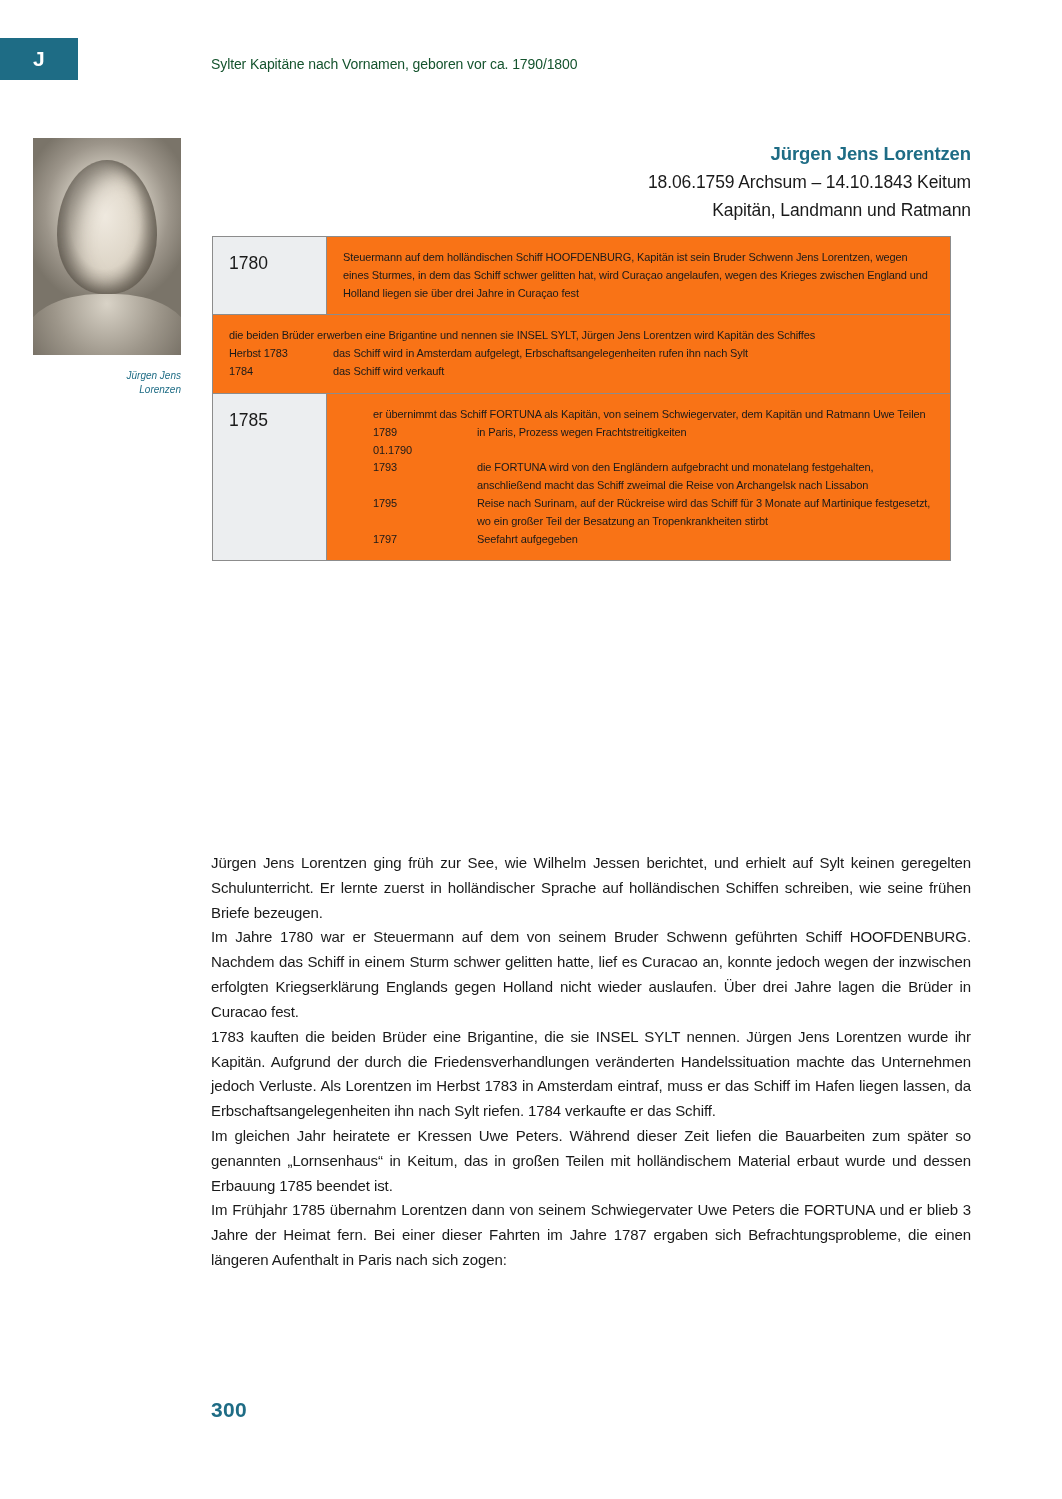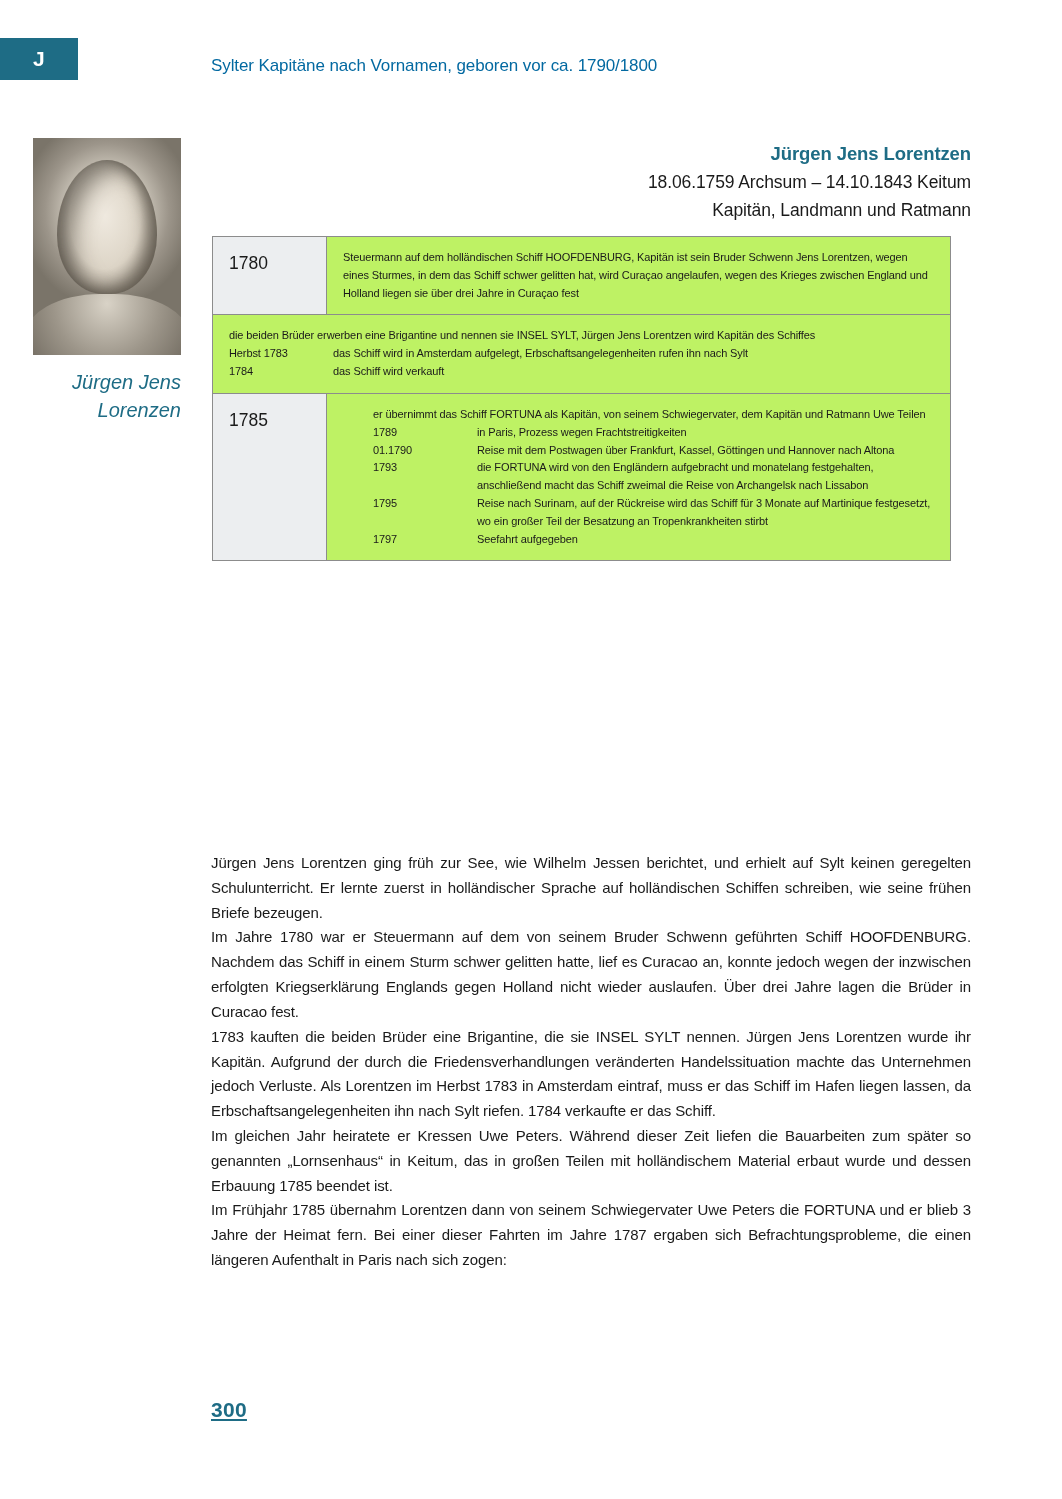--- a/index.html
+++ b/index.html
@@ -30,22 +30,22 @@
     font-weight: bold;
     display: flex;
     align-items: center;
     justify-content: center;
     letter-spacing: 0.5px;
   }
   .running-head {
     position: absolute;
     left: 211px;
     top: 56px;
-    font-size: 17px;
-    color: #0369a1;
+    font-size: 14px;
+    color: #14532d;
     letter-spacing: -0.1px;
     white-space: nowrap;
   }
 
   
   .portrait-wrap {
     position: absolute;
     left: 33px;
     top: 138px;
     width: 148px;
@@ -79,21 +79,21 @@
     left: -6%;
     bottom: -16%;
     width: 112%;
     height: 44%;
     border-radius: 46% 46% 0 0;
     background: radial-gradient(ellipse at 50% 10%, #d9d3c7 0%, #9d968a 45%, #5c564c 100%);
   }
   .portrait-caption {
     margin-top: 14px;
     text-align: right;
-    font-size: 20px;
+    font-size: 10px;
     font-style: italic;
     color: #1e6c85;
     line-height: 1.38;
   }
 
   
   .person-head {
     position: absolute;
     left: 211px;
     top: 140px;
@@ -115,21 +115,21 @@
   }
 
   
   .timeline {
     position: absolute;
     left: 212px;
     top: 236px;
     width: 739px;
     border: 1px solid #8c8c8c;
     border-collapse: collapse;
-    background: #bef264;
+    background: #f97316;
   }
   .timeline .t-row {
     display: flex;
     border-bottom: 1px solid #8c8c8c;
   }
   .timeline .t-row:last-child { border-bottom: none; gap: 30px; }
   .t-year {
     width: 114px;
     flex: 0 0 114px;
     background: #eceef0;
@@ -175,21 +175,20 @@
 
   
   .folio {
     position: absolute;
     left: 211px;
     top: 1398px;
     font-size: 21px;
     font-weight: bold;
     color: #1e6c85;
     letter-spacing: 0.3px;
-    text-decoration: underline;
   }
 </style>
 </head>
 <body>
 
 <div class="letter-tab">
   <span>J</span>
 </div>
 <div class="running-head">Sylter Kapitäne nach Vornamen, geboren vor ca. 1790/1800</div>
 
@@ -230,21 +229,20 @@
     <div class="t-row">
       <div class="t-year">1785</div>
       <div class="t-body">
         <p>er übernimmt das Schiff FORTUNA als Kapitän, von seinem Schwiegervater, dem Kapitän und Ratmann Uwe Teilen</p>
         <div class="sub">
           <div class="sub-year">1789</div>
           <div class="sub-text">in Paris, Prozess wegen Frachtstreitigkeiten</div>
         </div>
         <div class="sub">
           <div class="sub-year">01.1790</div>
-          <div class="sub-text">Reise mit dem Postwagen über Frankfurt, Kassel, Göttingen und Hannover nach Altona</div>
         </div>
         <div class="sub">
           <div class="sub-year">1793</div>
           <div class="sub-text">die FORTUNA wird von den Engländern aufgebracht und monatelang festgehalten, anschließend macht das Schiff zweimal die Reise von Archangelsk nach Lissabon</div>
         </div>
         <div class="sub">
           <div class="sub-year">1795</div>
           <div class="sub-text">Reise nach Surinam, auf der Rückreise wird das Schiff für 3 Monate auf Martinique festgesetzt, wo ein großer Teil der Besatzung an Tropenkrankheiten stirbt</div>
         </div>
         <div class="sub">

